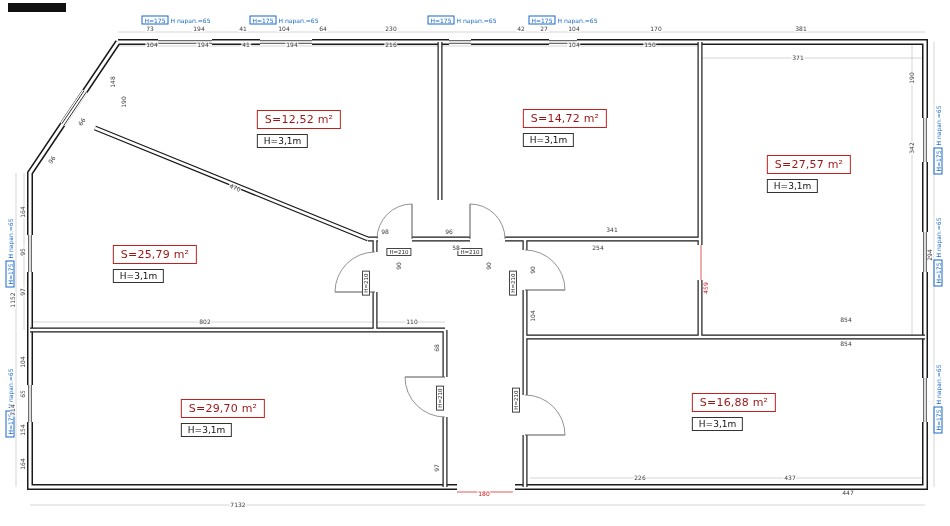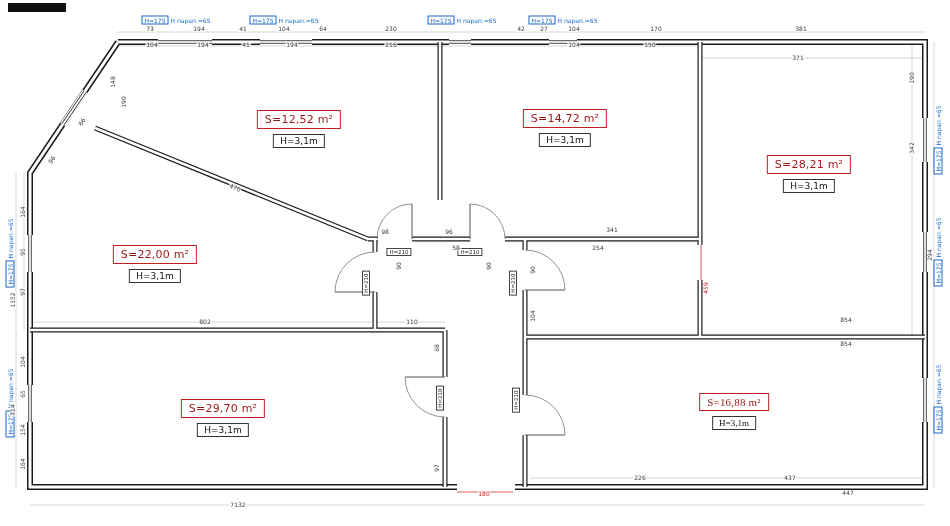--- a/index.html
+++ b/index.html
@@ -4,21 +4,21 @@
 <style>
   html,body{margin:0;padding:0;background:#fff;}
   body{font-family:"DejaVu Sans", sans-serif;}
   #plan{position:relative;width:950px;height:526px;background:#fff;overflow:hidden;}
   #walls-svg{position:absolute;left:0;top:0;}
   #labels-layer{position:absolute;left:0;top:0;width:950px;height:526px;}
   .dim{position:absolute;font-size:6px;line-height:6px;color:#3c3c3c;white-space:nowrap;
        transform:translate(-50%,-50%);background:rgba(255,255,255,.75);padding:0 1px;}
   .dim.v{transform:translate(-50%,-50%) rotate(-90deg);}
   .dim.red{color:#d01616;}
-  .room-label{position:absolute;transform:translate(-50%,-50%);text-align:center;white-space:nowrap;}
+  .room-label{position:absolute;transform:translate(-50%,-50%);white-space:nowrap;}
   .area-box{display:inline-block;border:1px solid #c02020;color:#9c1515;background:#fff;
             font-size:11px;padding:2px 7px;letter-spacing:.2px;}
   .h-box{display:inline-block;border:1px solid #333;color:#111;background:#fff;
          font-size:9px;padding:1px 6px;margin-top:5px;}
   .winlabel{position:absolute;font-size:6px;line-height:7px;color:#1668c9;white-space:nowrap;
             transform:translate(-50%,-50%);background:rgba(255,255,255,.8);}
   .winlabel.v{transform:translate(-50%,-50%) rotate(-90deg);}
   .winlabel .wbox{border:1px solid #1668c9;padding:0 2px;margin-right:2px;}
   .doorlabel{position:absolute;font-size:5.5px;line-height:6px;color:#222;border:1px solid #444;
              background:#fff;padding:0 2px;white-space:nowrap;transform:translate(-50%,-50%);}
@@ -90,24 +90,24 @@
              M470,204 A35,35 0 0 1 505,239
              M335,292 A40,40 0 0 1 375,252
              M405,377 A40,40 0 0 0 445,417
              M565,435 A40,40 0 0 0 525,395
              M565,290 A40,40 0 0 0 525,250" stroke="#777777" stroke-width="0.8" fill="none"></path>
   </svg>
 
   <div id="labels-layer">
       <div class="room-label" style="left: 299px; top: 128px;"><div class="area-box">S=12,52 m²</div><br><div class="h-box">H=3,1m</div></div>
       <div class="room-label" style="left: 565px; top: 127px;"><div class="area-box">S=14,72 m²</div><br><div class="h-box">H=3,1m</div></div>
-      <div class="room-label" style="left: 809px; top: 173px;"><div class="area-box">S=28,21 m²</div><br><div class="h-box">H=3,1m</div></div>
-      <div class="room-label" style="left: 155px; top: 263px;"><div class="area-box">S=22,00 m²</div><br><div class="h-box">H=3,1m</div></div>
+      <div class="room-label" style="left: 809px; top: 173px;"><div class="area-box">S=27,57 m²</div><br><div class="h-box">H=3,1m</div></div>
+      <div class="room-label" style="left: 155px; top: 263px;"><div class="area-box">S=25,79 m²</div><br><div class="h-box">H=3,1m</div></div>
       <div class="room-label" style="left: 223px; top: 417px;"><div class="area-box">S=29,70 m²</div><br><div class="h-box">H=3,1m</div></div>
-      <div class="room-label" style="left: 734px; top: 411px; font-family: Liberation Serif, serif;"><div class="area-box">S=16,88 m²</div><br><div class="h-box">H=3,1m</div></div>
+      <div class="room-label" style="left: 734px; top: 411px;"><div class="area-box">S=16,88 m²</div><br><div class="h-box">H=3,1m</div></div>
       <div class="winlabel" style="left: 176px; top: 20px;"><span class="wbox">H=175</span><span>Н парап.=65</span></div>
       <div class="winlabel" style="left: 284px; top: 20px;"><span class="wbox">H=175</span><span>Н парап.=65</span></div>
       <div class="winlabel" style="left: 462px; top: 20px;"><span class="wbox">H=175</span><span>Н парап.=65</span></div>
       <div class="winlabel" style="left: 563px; top: 20px;"><span class="wbox">H=175</span><span>Н парап.=65</span></div>
       <div class="winlabel v" style="left: 10px; top: 253px;"><span class="wbox">H=175</span><span>Н парап.=65</span></div>
       <div class="winlabel v" style="left: 10px; top: 403px;"><span class="wbox">H=175</span><span>Н парап.=65</span></div>
       <div class="winlabel v" style="left: 938px; top: 140px;"><span class="wbox">H=175</span><span>Н парап.=65</span></div>
       <div class="winlabel v" style="left: 938px; top: 252px;"><span class="wbox">H=175</span><span>Н парап.=65</span></div>
       <div class="winlabel v" style="left: 938px; top: 399px;"><span class="wbox">H=175</span><span>Н парап.=65</span></div>
       <div class="doorlabel" style="left: 399px; top: 252px;">H=210</div>

